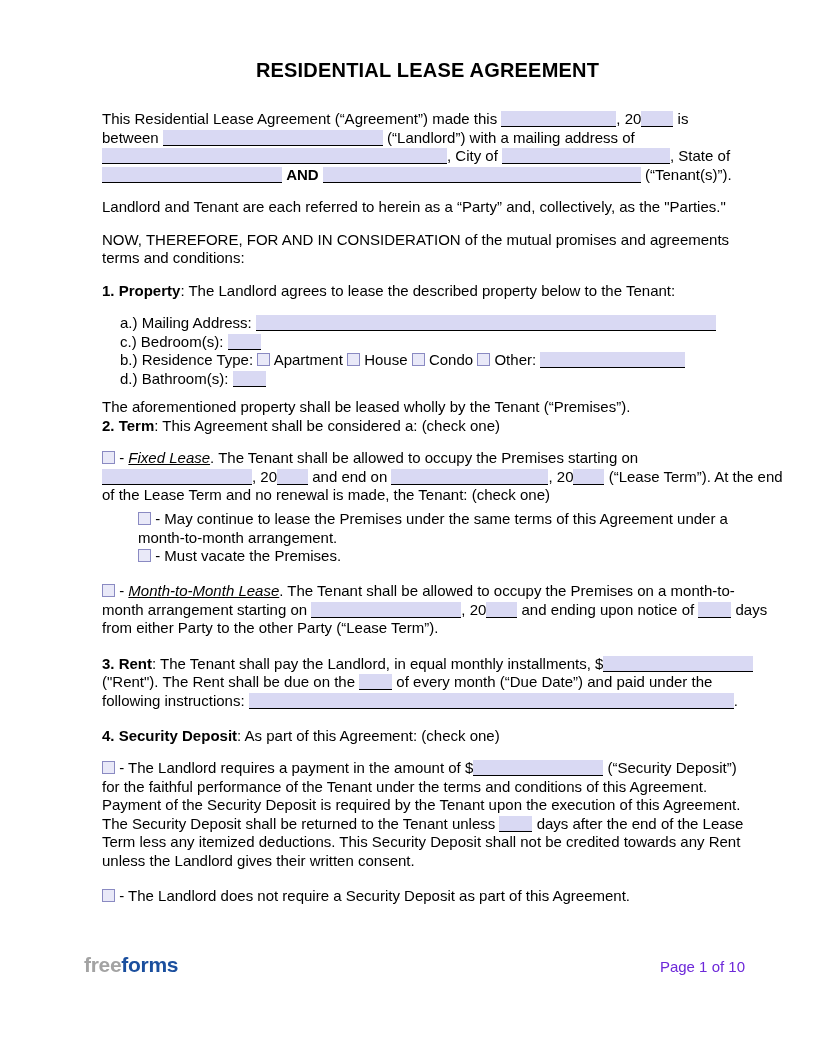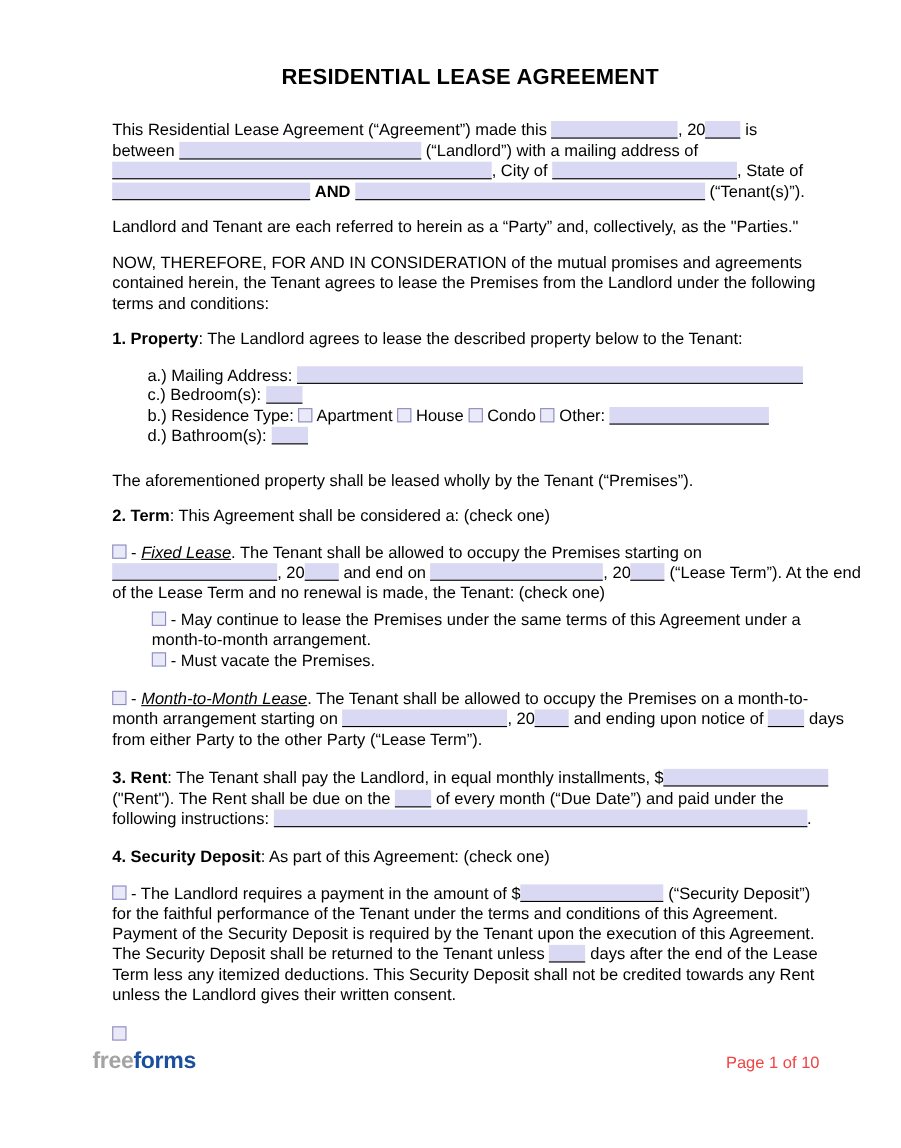--- a/index.html
+++ b/index.html
@@ -36,55 +36,54 @@
     border:1.4px solid var(--checkbox-border,#8a8ac2);
     vertical-align:-1px;
   }
   .footer{
     position:absolute;left:84px;right:92px;top:956px;
     display:flex;justify-content:space-between;align-items:baseline;
   }
   .logo{font-size:21px;font-weight:bold;letter-spacing:-0.3px;}
   .logo-free{color:var(--logo-free,#a3a3a3);}
   .logo-forms{color:var(--logo-forms,#1b4f9e);}
-  .page-num{font-size:15px;color:#ef4444;}
+  .page-num{font-size:15px;color:#6d28d9;}
 </style>
 </head>
 <body>
 
 <div class="page">
   <h1 class="doc-title">RESIDENTIAL LEASE AGREEMENT</h1>
   <div class="doc-body">
       <div class="block" style="margin-top: 0px;">
         <div class="line"><span class="seg">This Residential Lease Agreement (“Agreement”) made this </span><span class="blank" style="width: 115px;"></span><span class="seg">, 20</span><span class="blank" style="width: 32px;"></span><span class="seg"> is</span></div>
         <div class="line"><span class="seg">between </span><span class="blank" style="width: 220px;"></span><span class="seg"> (“Landlord”) with a mailing address of</span></div>
         <div class="line"><span class="blank" style="width: 345px;"></span><span class="seg">, City of </span><span class="blank" style="width: 168px;"></span><span class="seg">, State of</span></div>
         <div class="line"><span class="blank" style="width: 180px;"></span><span class="seg"> </span><span class="seg b">AND</span><span class="seg"> </span><span class="blank" style="width: 318px;"></span><span class="seg"> (“Tenant(s)”).</span></div>
       </div>
       <div class="block" style="margin-top: 14px;">
         <div class="line"><span class="seg">Landlord and Tenant are each referred to herein as a “Party” and, collectively, as the "Parties."</span></div>
       </div>
       <div class="block" style="margin-top: 14px;">
         <div class="line"><span class="seg">NOW, THEREFORE, FOR AND IN CONSIDERATION of the mutual promises and agreements</span></div>
-        <div class="line"><span class="seg">contained herein, the Tenant agrees to lease the Premises from the Landlord under the following</span></div>
         <div class="line"><span class="seg">terms and conditions:</span></div>
       </div>
       <div class="block" style="margin-top: 14px;">
         <div class="line"><span class="seg b">1. Property</span><span class="seg">: The Landlord agrees to lease the described property below to the Tenant:</span></div>
       </div>
-      <div class="block" style="margin-top: 14px; margin-left: 32px;">
+      <div class="block" style="margin-top: 14px; margin-left: 18px;">
         <div class="line"><span class="seg">a.) Mailing Address: </span><span class="blank" style="width: 460px;"></span></div>
         <div class="line"><span class="seg">c.) Bedroom(s): </span><span class="blank" style="width: 33px;"></span></div>
         <div class="line"><span class="seg">b.) Residence Type: </span><span class="checkbox"></span><span class="seg"> Apartment </span><span class="checkbox"></span><span class="seg"> House </span><span class="checkbox"></span><span class="seg"> Condo </span><span class="checkbox"></span><span class="seg"> Other: </span><span class="blank" style="width: 145px;"></span></div>
         <div class="line"><span class="seg">d.) Bathroom(s): </span><span class="blank" style="width: 33px;"></span></div>
       </div>
-      <div class="block" style="margin-top: 22px;">
+      <div class="block" style="margin-top: 10px;">
         <div class="line"><span class="seg">The aforementioned property shall be leased wholly by the Tenant (“Premises”).</span></div>
       </div>
-      <div class="block" style="margin-top: 14px;">
+      <div class="block" style="">
         <div class="line"><span class="seg b">2. Term</span><span class="seg">: This Agreement shall be considered a: (check one)</span></div>
       </div>
       <div class="block" style="margin-top: 14px;">
         <div class="line"><span class="checkbox"></span><span class="seg"> - </span><span class="seg iu">Fixed Lease</span><span class="seg">. The Tenant shall be allowed to occupy the Premises starting on</span></div>
         <div class="line"><span class="blank" style="width: 150px;"></span><span class="seg">, 20</span><span class="blank" style="width: 31px;"></span><span class="seg"> and end on </span><span class="blank" style="width: 157px;"></span><span class="seg">, 20</span><span class="blank" style="width: 31px;"></span><span class="seg"> (“Lease Term”). At the end</span></div>
         <div class="line"><span class="seg">of the Lease Term and no renewal is made, the Tenant: (check one)</span></div>
       </div>
       <div class="block" style="margin-top: 5.6px; margin-left: 36px;">
         <div class="line"><span class="checkbox"></span><span class="seg"> - May continue to lease the Premises under the same terms of this Agreement under a</span></div>
         <div class="line"><span class="seg">month-to-month arrangement.</span></div>
@@ -105,20 +104,20 @@
       </div>
       <div class="block" style="margin-top: 14px;">
         <div class="line"><span class="checkbox"></span><span class="seg"> - The Landlord requires a payment in the amount of $</span><span class="blank" style="width: 130px;"></span><span class="seg"> (“Security Deposit”)</span></div>
         <div class="line"><span class="seg">for the faithful performance of the Tenant under the terms and conditions of this Agreement.</span></div>
         <div class="line"><span class="seg">Payment of the Security Deposit is required by the Tenant upon the execution of this Agreement.</span></div>
         <div class="line"><span class="seg">The Security Deposit shall be returned to the Tenant unless </span><span class="blank" style="width: 33px;"></span><span class="seg"> days after the end of the Lease</span></div>
         <div class="line"><span class="seg">Term less any itemized deductions. This Security Deposit shall not be credited towards any Rent</span></div>
         <div class="line"><span class="seg">unless the Landlord gives their written consent.</span></div>
       </div>
       <div class="block" style="margin-top: 16.8px;">
-        <div class="line"><span class="checkbox"></span></div>
+        <div class="line"><span class="checkbox"></span><span class="seg"> - The Landlord does not require a Security Deposit as part of this Agreement.</span></div>
       </div>
     </div>
   <div class="footer">
     <div class="logo"><span class="logo-free">free</span><span class="logo-forms">forms</span></div>
     <div class="page-num">Page 1 of 10</div>
   </div>
 </div>
 
 </body></html>

